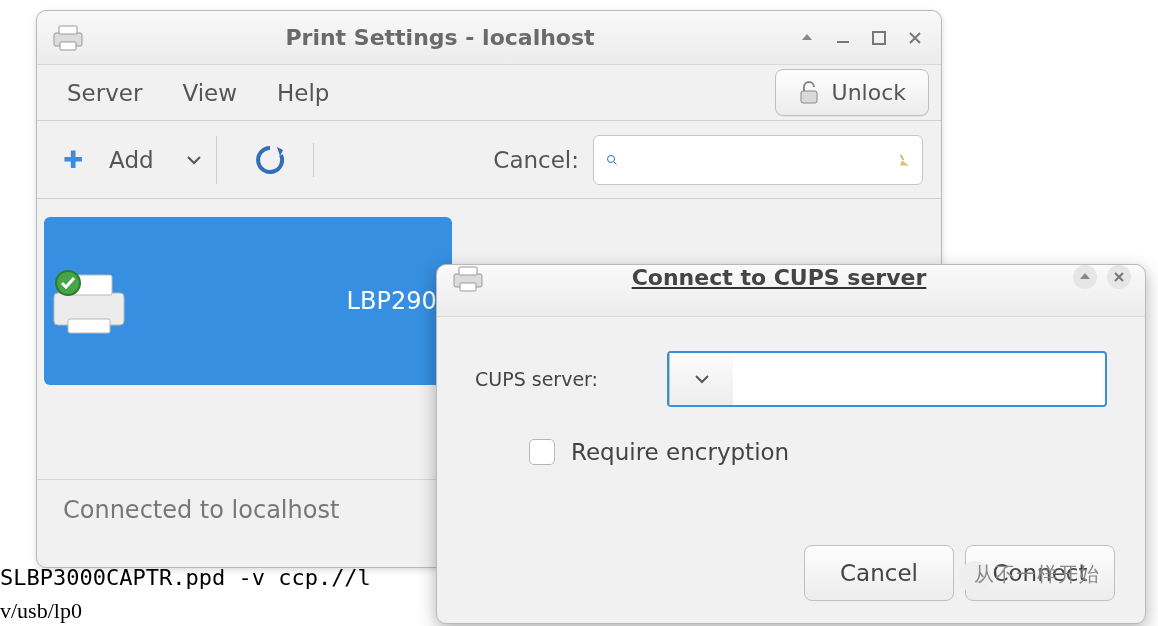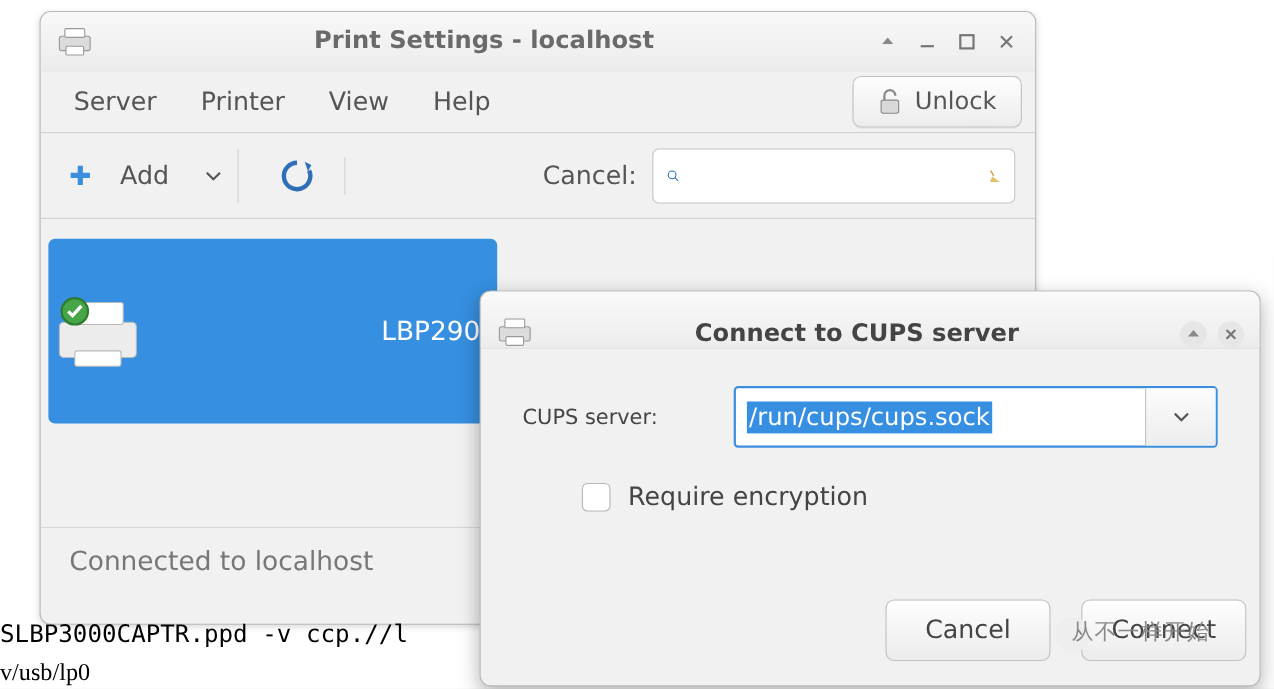--- a/index.html
+++ b/index.html
@@ -32,33 +32,33 @@
 
     .content { padding: 18px 4px; height: 280px; }
     .printer-card { width: 408px; height: 168px; background: #368fe0; border-radius: 6px; color: #fff; display: flex; flex-direction: row; align-items: center; justify-content: space-between; gap: 10px; margin-left: 3px; }
     .printer-icon { width: 90px; height: 72px; position: relative; }
     .printer-card-label { font-size: 24px; }
 
     .statusbar { height: 60px; display: flex; align-items: center; padding: 0 26px; border-top: 1px solid #d8d8d8; font-size: 24px; color: #777; }
 
     
     .dialog { position: absolute; left: 436px; top: 264px; width: 710px; height: 360px; background: #f1f1f1; border: 1px solid #b9b9b9; border-radius: 10px; box-shadow: 0 6px 18px rgba(0,0,0,0.30); }
-    .dlg-titlebar { height: 52px; display: flex; align-items: flex-end; padding: 0 14px; gap: 10px; background: linear-gradient(#fafafa,#ececec); border-bottom: 1px solid #d8d8d8; border-radius: 10px 10px 0 0; }
+    .dlg-titlebar { height: 52px; display: flex; align-items: flex-start; padding: 0 14px; gap: 10px; background: linear-gradient(#fafafa,#ececec); border-bottom: 1px solid #d8d8d8; border-radius: 10px 10px 0 0; text-decoration: underline; }
     .dlg-title { flex: 1; text-align: center; font-size: 22px; font-weight: bold; color: #444; }
     .dlg-body { padding: 34px 38px 20px 38px; }
     .dlg-row { display: flex; align-items: center; gap: 22px; margin-bottom: 32px; }
     .dlg-label { font-size: 19px; color: #444; min-width: 170px; }
     .dlg-combo { flex: 1; display: flex; border: 2px solid #3b8edb; border-radius: 4px; height: 56px; background:#fff; }
     .dlg-combo-input { flex: 1; display:flex; align-items:center; padding: 0 10px; }
     .selected-text { background:#368fe0; color:#fff; padding:2px 2px; font-size:22px; }
     .dlg-combo-btn { width: 64px; border-left: 1px solid #c0c0c0; background: linear-gradient(#fcfcfc,#ededed); display:flex; align-items:center; justify-content:center; }
     .checkbox-row { display:flex; align-items:center; gap: 16px; margin-left: 54px; }
     .checkbox { width:26px; height:26px; border:1px solid #b7b7b7; border-radius:5px; background:#fff; }
     .check-label { font-size: 23px; color:#444; }
-    .dlg-buttons { position:absolute; right: 12px; bottom: 22px; display:flex; gap: 28px; }
+    .dlg-buttons { position:absolute; right: 30px; bottom: 22px; display:flex; gap: 11px; }
     .dlg-btn { min-width: 150px; height: 56px; display:flex; align-items:center; justify-content:center; font-size: 23px; color:#444; border:1px solid #c0c0c0; border-radius: 8px; background: linear-gradient(#fefefe,#ececec); }
 
     
     .term1 { position:absolute; left: 0; top: 565px; font-family: "DejaVu Sans Mono", monospace; font-size: 22px; color:#000; }
     .term2 { position:absolute; left: 0; top: 598px; font-family: Liberation Serif, serif; font-size: 22px; color:#000; }
 
     
     .watermark { position:absolute; right: 58px; bottom: 38px; font-size: 20px; color:#888; letter-spacing:1px; pointer-events:none; }
     .watermark-circle { position:absolute; right: 167px; bottom: 33px; width: 32px; height: 32px; border-radius:50%; background:#eee; }
 
@@ -94,21 +94,20 @@
     </div>
     <div class="title-ctl">
       <svg width="16" height="16" viewBox="0 0 16 16">
           <path d="M3 3l10 10M13 3L3 13" stroke="#777" stroke-width="2"></path>
         </svg>
     </div>
   </div>
 
   <div class="menubar">
     <div class="menu-item">Server</div>
-    <div class="menu-item">Printer</div>
     <div class="menu-item">View</div>
     <div class="menu-item">Help</div>
     <div class="menu-spacer"></div>
     <div class="unlock-btn">
       <svg width="22" height="24" viewBox="0 0 22 24">
         <rect x="3" y="10" width="16" height="12" rx="2" fill="#d9d9d9" stroke="#888"></rect>
         <path d="M6 10V6a5 5 0 0 1 10 0" fill="none" stroke="#888" stroke-width="2"></path>
       </svg>
       <span>Unlock</span>
     </div>
@@ -179,23 +178,20 @@
       <svg width="14" height="14" viewBox="0 0 14 14">
           <path d="M3 3l8 8M11 3l-8 8" stroke="#777" stroke-width="2"></path>
         </svg>
     </div>
   </div>
 
   <div class="dlg-body">
     <div class="dlg-row">
       <div class="dlg-label">CUPS server:</div>
       <div class="dlg-combo">
-        <div class="dlg-combo-input">
-          <span class="selected-text">/run/cups/cups.sock</span>
-        </div>
         <div class="dlg-combo-btn">
           <svg width="16" height="10" viewBox="0 0 16 10">
               <path class="caret-down" d="M2 2l6 6 6-6"></path>
             </svg>
         </div>
       </div>
     </div>
 
     <div class="checkbox-row">
       <div class="checkbox"></div>

